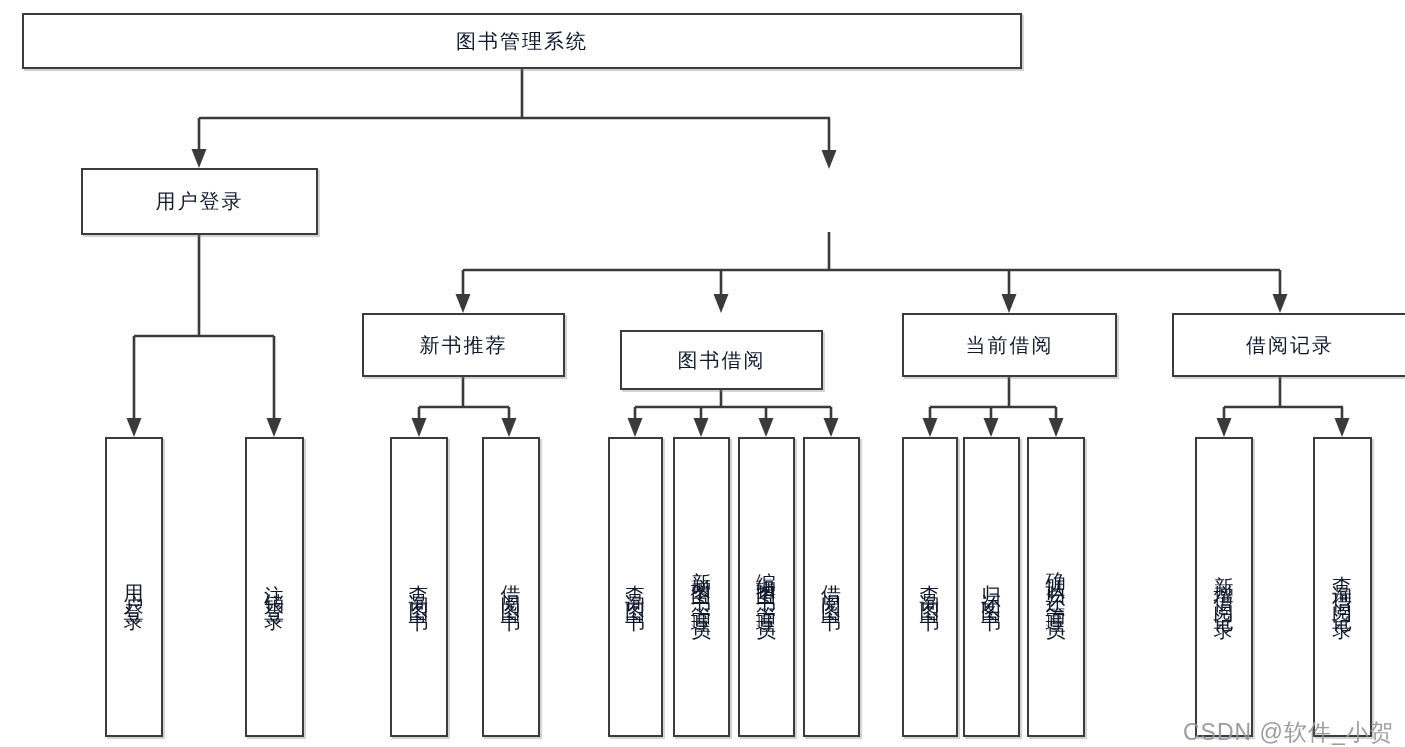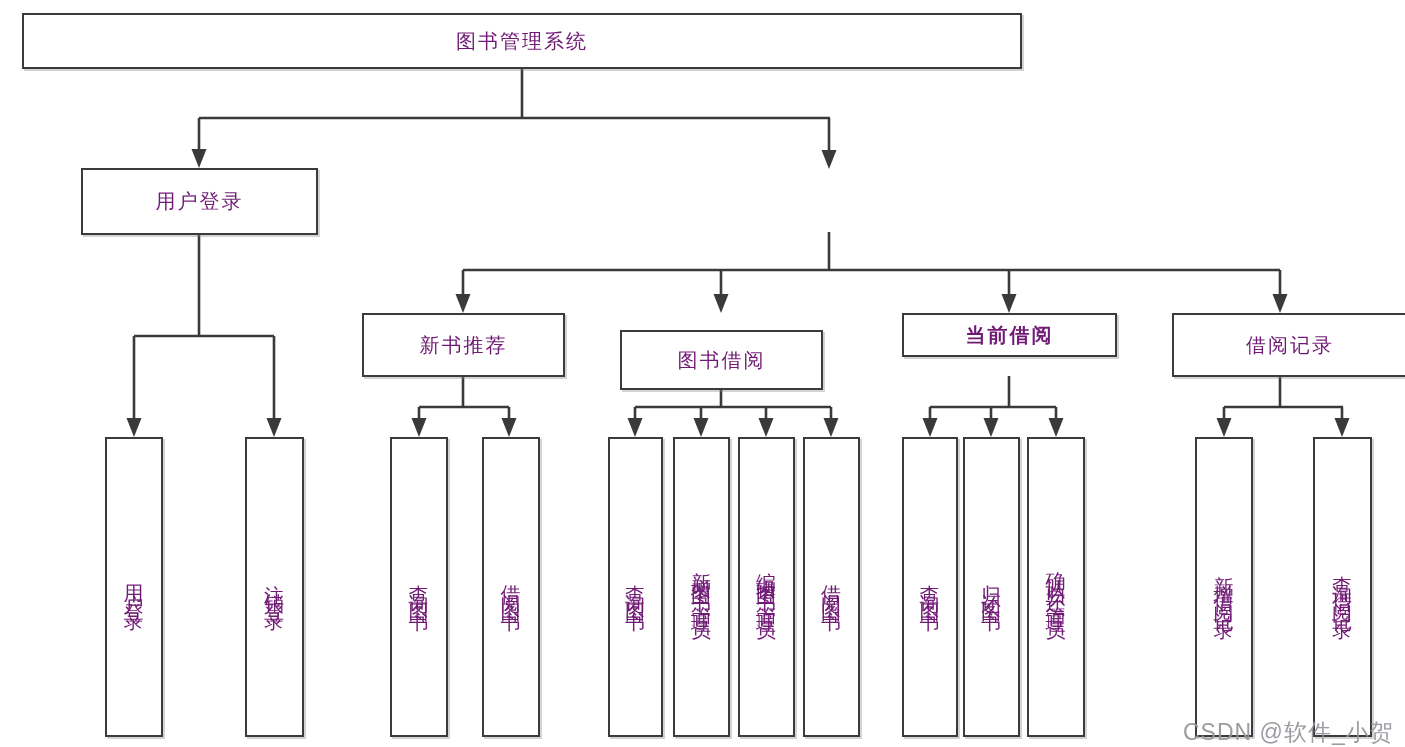--- a/index.html
+++ b/index.html
@@ -19,21 +19,21 @@
   }
   .box {
     position: absolute;
     box-sizing: border-box;
     background: #ffffff;
     border: 2.5px solid #3b3b3b;
     box-shadow: 2px 2px 0 rgba(130,130,135,0.35);
     display: flex;
     align-items: center;
     justify-content: center;
-    color: #701a75;
+    color: #0f172a;
     font-size: 20px;
     letter-spacing: 2px;
     z-index: 2;
     white-space: nowrap;
   }
   .vbox {
     writing-mode: vertical-rl;
     text-orientation: mixed;
     letter-spacing: 9px;
     font-size: 20px;
@@ -113,21 +113,21 @@
       <polygon points="1334.5,418 1349.5,418 1342,437"></polygon>
     </g>
   </svg>
 
   <div class="box" style="left:22px; top:13px; width:1000px; height:56px;">图书管理系统</div>
 
   <div class="box" style="left:81px; top:168px; width:237px; height:67px;">用户登录</div>
 
   <div class="box" style="left:362px; top:313px; width:203px; height:64px;">新书推荐</div>
   <div class="box" style="left:620px; top:330px; width:203px; height:60px;font-family:Liberation Mono, monospace;">图书借阅</div>
-  <div class="box" style="left:902px; top:313px; width:215px; height:44px;font-weight:bold;">当前借阅</div>
+  <div class="box" style="left:902px; top:313px; width:215px; height:64px;">当前借阅</div>
   <div class="box" style="left:1172px; top:313px; width:236px; height:64px;">借阅记录</div>
 
   <div class="box vbox" style="left:105px; top:437px; width:58px; height:300px;">用户登录</div>
   <div class="box vbox" style="left:245px; top:437px; width:59px; height:300px;">注销登录</div>
 
   <div class="box vbox" style="left:390px; top:437px; width:58px; height:300px;">查询图书</div>
   <div class="box vbox" style="left:482px; top:437px; width:58px; height:300px;">借阅图书</div>
 
   <div class="box vbox" style="left:608px; top:437px; width:55px; height:300px;">查询图书</div>
   <div class="box vbox long" style="left:673px; top:437px; width:57px; height:300px;">新增图书（管理员）</div>

